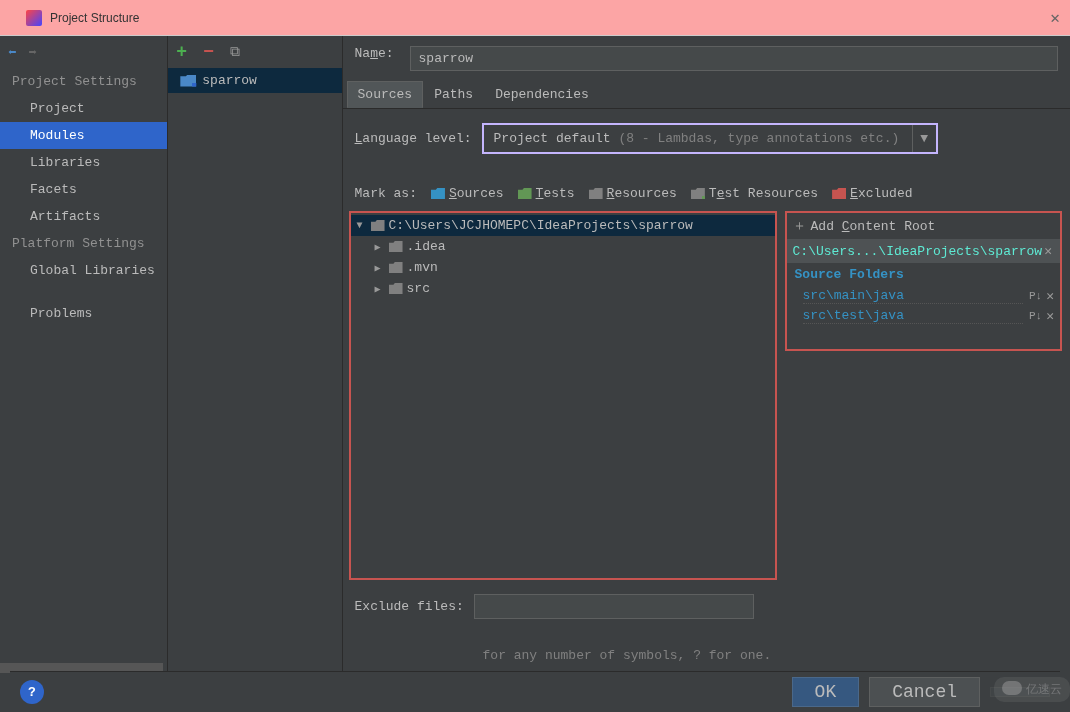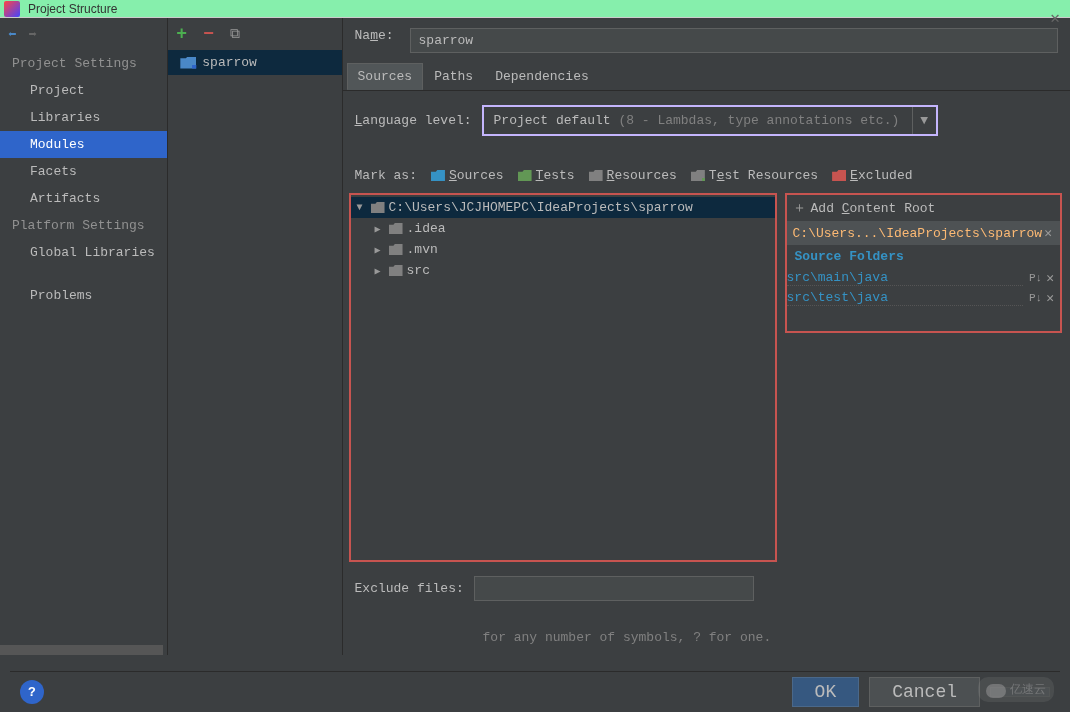--- a/index.html
+++ b/index.html
@@ -1,18 +1,18 @@
 <!DOCTYPE html>
 <html><head>
 <meta charset="utf-8">
 <style>
 * { box-sizing: border-box; margin: 0; padding: 0; font-family: 'Consolas', 'Courier New', monospace; font-size: 13px; }
 body { background: #3c3f41; color: #bbbbbb; width: 1070px; height: 712px; overflow: hidden; position: relative; }
 
-.titlebar { height: 18px; background: #86efac; display: flex; align-items: center; padding: 0 4px; border-bottom: 1px solid #ccc; position: relative; }
+.titlebar { height: 36px; background: #fca5a5; display: flex; align-items: center; padding: 0 26px; border-bottom: 1px solid #ccc; position: relative; }
 .titlebar-icon { width: 16px; height: 16px; margin-right: 8px; background: linear-gradient(135deg, #ff4444, #4444ff); border-radius: 2px; }
 .titlebar-text { color: #333; font-size: 12px; font-family: sans-serif; }
 .titlebar-close { position: absolute; right: 10px; top: 8px; color: #666; cursor: pointer; font-size: 16px; }
 
 .main-body { display: flex; height: 637px; }
 
 .sidebar { width: 171px; background: #3c3f41; border-right: 1px solid #2b2b2b; display: flex; flex-direction: column; }
 .sidebar-nav { height: 32px; display: flex; align-items: center; padding: 0 8px; gap: 12px; }
 .nav-arrow { color: #4a88c7; cursor: pointer; font-size: 14px; }
 .nav-arrow.disabled { color: #666; }
@@ -64,60 +64,60 @@
 .tree-row.selected { background: #0d293e; }
 .tree-caret { width: 10px; color: #999; font-size: 10px; }
 .tree-folder { width: 14px; height: 11px; background: #808080; clip-path: polygon(0 15%, 35% 15%, 45% 0, 100% 0, 100% 100%, 0 100%); }
 .tree-label { color: #bbbbbb; }
 .indent-1 { padding-left: 24px; }
 
 .roots-panel { flex: 1; border: 2px solid #c75450; background: #3c3f41; display: flex; flex-direction: column; height: 140px; }
 .roots-header { display: flex; align-items: center; padding: 4px 6px; gap: 4px; }
 .plus-icon { color: #999; font-size: 14px; }
 .roots-path { background: #4e5254; padding: 4px 6px; display: flex; align-items: center; justify-content: space-between; }
-.roots-path-text { color: #fdba74; white-space: nowrap; overflow: hidden; }
+.roots-path-text { color: #5eead4; white-space: nowrap; overflow: hidden; }
 .close-x { color: #999; cursor: pointer; padding: 0 2px; }
 .source-folders-label { color: #3592c4; padding: 4px 8px; font-weight: bold; }
-.source-folder-row { display: flex; align-items: center; justify-content: space-between; padding: 2px 4px 2px 0; }
+.source-folder-row { display: flex; align-items: center; justify-content: space-between; padding: 2px 4px 2px 16px; }
 .source-folder-name { color: #3592c4; border-bottom: 1px dotted #555; flex: 1; margin-right: 4px; }
 .p-icon { color: #999; font-size: 11px; padding: 0 2px; }
 
 .exclude-row { display: flex; align-items: center; padding: 10px 12px; gap: 10px; }
 .exclude-input { width: 280px; background: #45494a; border: 1px solid #5e6060; padding: 4px 8px; color: #bbbbbb; font-family: inherit; }
 .exclude-hint { padding: 0 12px 8px 140px; color: #808080; line-height: 1.4; }
 
 .footer { position: absolute; bottom: 0; left: 10px; right: 10px; height: 41px; border-top: 1px solid #2b2b2b; display: flex; align-items: center; padding: 0 10px; background: #3c3f41; }
 .help-icon { width: 24px; height: 24px; border-radius: 50%; background: #2f65ca; color: #fff; display: flex; align-items: center; justify-content: center; font-weight: bold; cursor: pointer; }
 .footer-spacer { flex: 1; }
 .footer-btn { padding: 4px 22px; background: #4c5052; border: 1px solid #5e6060; color: #bbbbbb; cursor: pointer; margin-left: 10px; font-family: inherit; font-size: 18px; }
 .footer-btn.primary { background: #365880; border-color: #4a688a; }
 
-.watermark { position: absolute; right: 16px; bottom: 10px; display: flex; align-items: flex-end; gap: 4px; opacity: 0.5; background: rgba(200,200,200,0.2); border-radius: 10px; padding: 4px 8px; }
+.watermark { position: absolute; right: 0; bottom: 10px; display: flex; align-items: flex-start; gap: 4px; opacity: 0.5; background: rgba(200,200,200,0.2); border-radius: 10px; padding: 4px 8px; }
 .watermark-cloud { width: 20px; height: 14px; background: #aaa; border-radius: 7px; position: relative; }
 .watermark-text { color: #aaa; font-size: 12px; }
 </style>
 </head>
 <body>
 
 <div class="titlebar">
   <div class="titlebar-icon"></div>
   <span class="titlebar-text">Project Structure</span>
   <span class="titlebar-close">✕</span>
 </div>
 
 <div class="main-body">
   <div class="sidebar">
     <div class="sidebar-nav">
       <span class="nav-arrow">⬅</span>
       <span class="nav-arrow disabled">➡</span>
     </div>
     <div class="section-header">Project Settings</div>
     <div class="sidebar-item">Project</div>
+    <div class="sidebar-item selected">Modules</div>
     <div class="sidebar-item">Libraries</div>
-    <div class="sidebar-item selected">Modules</div>
     <div class="sidebar-item">Facets</div>
     <div class="sidebar-item">Artifacts</div>
     <div class="section-header">Platform Settings</div>
     <div class="sidebar-item">Global Libraries</div>
     <div style="height:16px"></div>
     <div class="sidebar-item">Problems</div>
     <div class="sidebar-spacer"></div>
     <div class="scrollbar-placeholder"></div>
   </div>
 

